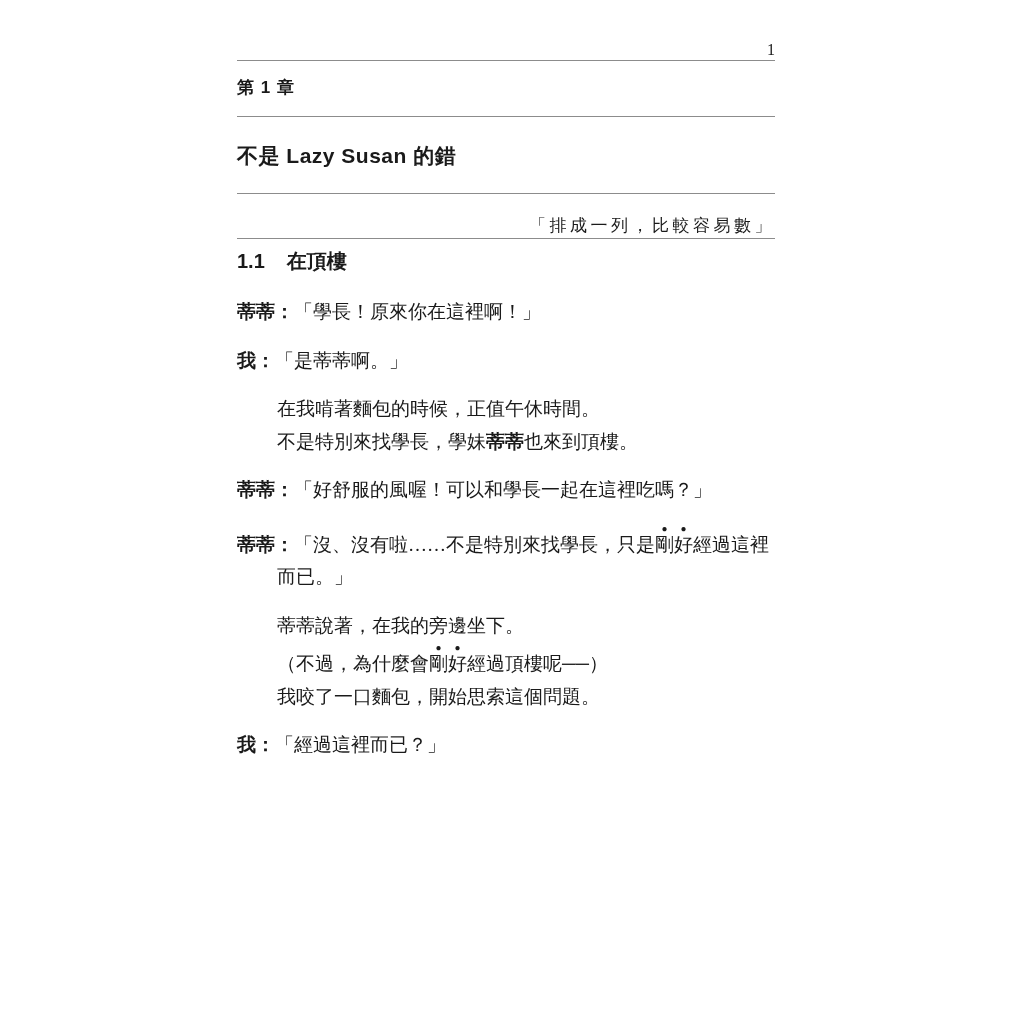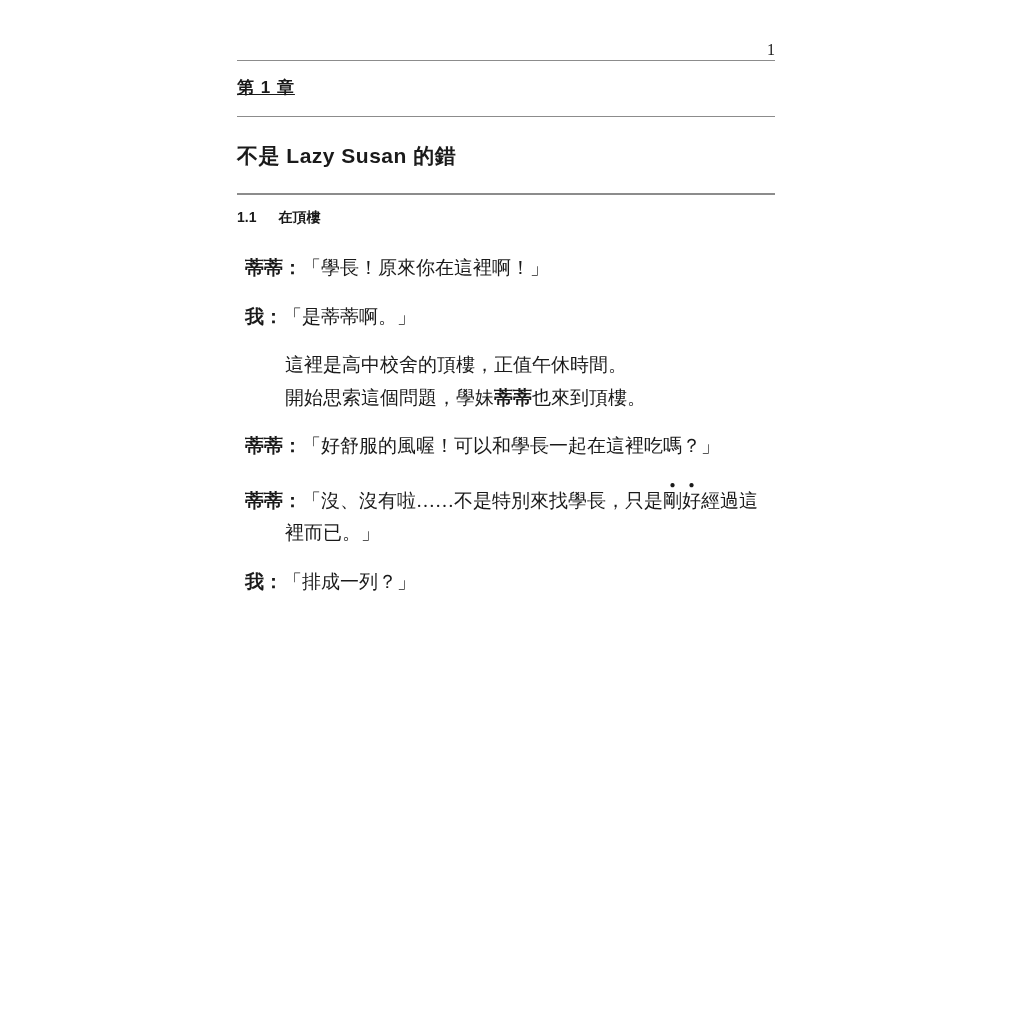--- a/index.html
+++ b/index.html
@@ -37,51 +37,50 @@
     width: 100%;
   }
   .rule-top { margin-top: 19px; }
   .chapter-label {
     font-family: "Liberation Sans", "DejaVu Sans", sans-serif;
     font-weight: bold;
     font-size: 17px;
     line-height: 26px;
     margin: 14px 0 15px 0;
     letter-spacing: 1px;
-    text-decoration: underline;
   }
   .chapter-title {
     font-family: "Liberation Sans", "DejaVu Sans", sans-serif;
     font-weight: bold;
     font-size: 21px;
     line-height: 36px;
     margin: 21px 0 19px 0;
     letter-spacing: 0.5px;
   }
   .epigraph {
     margin-top: 20px;
     text-align: right;
     font-size: 17px;
     letter-spacing: 3.5px;
     line-height: 24px;
   }
   .section-rule { margin-top: 79px; }
   .section-heading {
     font-family: "Liberation Sans", "DejaVu Sans", sans-serif;
     font-weight: bold;
-    font-size: 14px;
+    font-size: 20px;
     line-height: 30px;
     margin: 7px 0 20px 0;
   }
   .section-heading .sec-num { display: inline-block; margin-right: 22px; }
   .body-text {
     font-size: 19px;
     line-height: 32.5px;
   }
-  .body-text p { margin: 16px 8px; }
+  .body-text p { margin: 16px 0; }
   p.dialogue {
     padding-left: 40px;
     text-indent: -40px;
   }
   p.narration {
     padding-left: 40px;
   }
   .seg-name {
     font-family: "Liberation Sans", "DejaVu Sans", sans-serif;
     font-weight: bold;
@@ -106,28 +105,30 @@
   <hr class="rule rule-top">
 
   <div class="chapter-label">第 1 章</div>
 
   <hr class="rule">
 
   <h1 class="chapter-title">不是 Lazy Susan 的錯</h1>
 
   <hr class="rule">
 
+  <div class="epigraph">「排成一列，比較容易數」</div>
 
   <hr class="rule section-rule">
 
   <h2 class="section-heading">
     <span class="sec-num">1.1</span><span>在頂樓</span>
   </h2>
 
   <div class="body-text">
       <p class="dialogue"><span class="seg-name">蒂蒂：</span><span class="seg-plain">「學長！原來你在這裡啊！」</span></p>
       <p class="dialogue"><span class="seg-name">我：</span><span class="seg-plain">「是蒂蒂啊。」</span></p>
-      <p class="narration"><span class="seg-plain">這裡是高中校舍的頂樓，正值午休時間。</span><br><span class="seg-plain">開始思索這個問題，學妹</span><span class="seg-name">蒂蒂</span><span class="seg-plain">也來到頂樓。</span></p>
+      <p class="narration"><span class="seg-plain">在我啃著麵包的時候，正值午休時間。</span><br><span class="seg-plain">不是特別來找學長，學妹</span><span class="seg-name">蒂蒂</span><span class="seg-plain">也來到頂樓。</span></p>
       <p class="dialogue"><span class="seg-name">蒂蒂：</span><span class="seg-plain">「好舒服的風喔！可以和學長一起在這裡吃嗎？」</span></p>
       <p class="dialogue"><span class="seg-name">蒂蒂：</span><span class="seg-plain">「沒、沒有啦……不是特別來找學長，只是</span><span class="seg-em">剛好</span><span class="seg-plain">經過這裡而已。」</span></p>
-      <p class="dialogue"><span class="seg-name">我：</span><span class="seg-plain">「排成一列？」</span></p>
+      <p class="narration"><span class="seg-plain">蒂蒂說著，在我的旁邊坐下。</span><br><span class="seg-plain">（不過，為什麼會</span><span class="seg-em">剛好</span><span class="seg-plain">經過頂樓呢──）</span><br><span class="seg-plain">我咬了一口麵包，開始思索這個問題。</span></p>
+      <p class="dialogue"><span class="seg-name">我：</span><span class="seg-plain">「經過這裡而已？」</span></p>
     </div>
 </div>
 
 </body></html>

